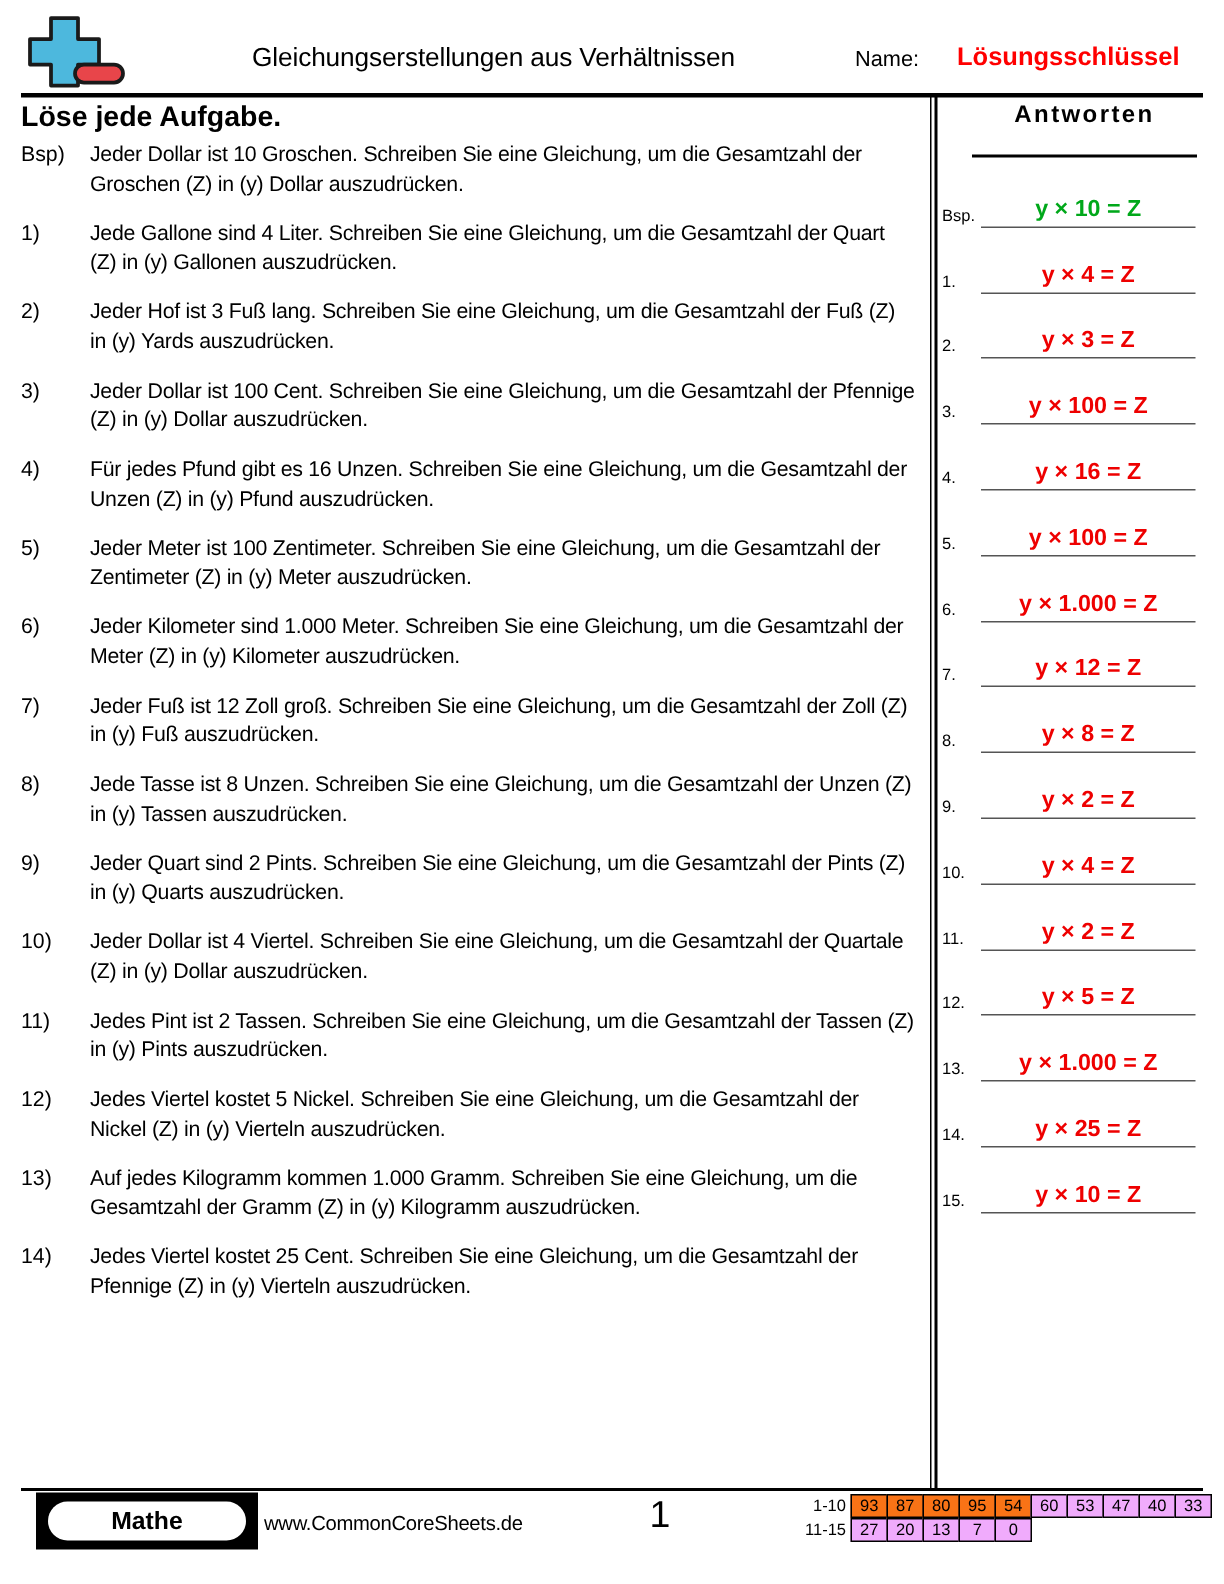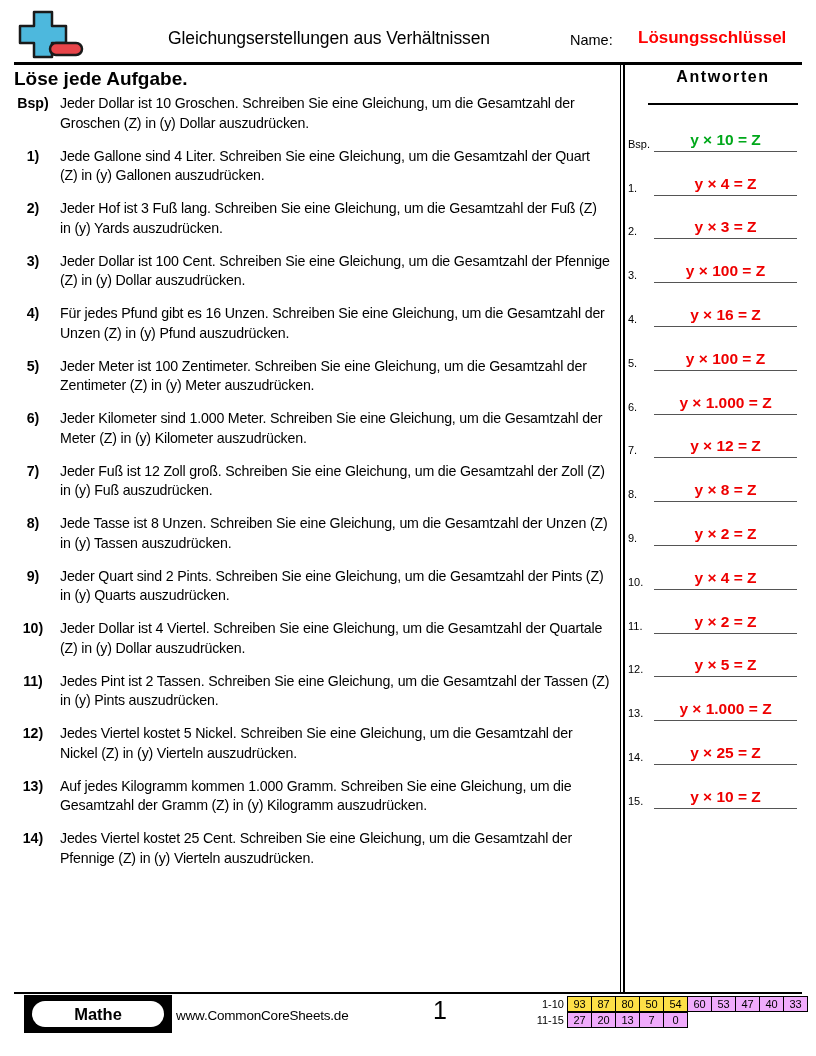--- a/index.html
+++ b/index.html
@@ -119,25 +119,25 @@
     width: 596px;
   }
   .q-row {
     display: flex;
     align-items: flex-start;
     margin-bottom: 13.5px;
   }
   .q-num {
     width: 46px;
     flex: 0 0 46px;
-    text-align: center;
+    text-align: left;
     padding-right: 8px;
     box-sizing: border-box;
     font-size: 14.2px;
-    font-weight: bold;
+    font-weight: normal;
     line-height: 19.5px;
   }
   .q-text {
     flex: 1 1 auto;
     font-size: 14.2px;
     line-height: 19.5px;
     letter-spacing: -0.18px;
   }
 
   
@@ -256,21 +256,21 @@
   }
   .gcell {
     width: 25px;
     flex: 0 0 25px;
     border: 1px solid #000;
     margin-left: -1px;
     font-size: 11px;
     line-height: 14px;
     text-align: center;
     box-sizing: border-box;
-    background: #fde047;
+    background: #f97316;
   }
   .gcell.shade { background: #f0abfc; }
 </style>
 </head>
 <body>
 
 <div class="page">
 
   <div class="header">
 
@@ -450,21 +450,21 @@
 
     <div class="site">www.CommonCoreSheets.de</div>
     <div class="page-num">1</div>
 
     <div class="grade" id="grading-table">
         <div class="grade-row">
           <div class="grade-label">1-10</div>
           <div class="gcell">93</div>
           <div class="gcell">87</div>
           <div class="gcell">80</div>
-          <div class="gcell">50</div>
+          <div class="gcell">95</div>
           <div class="gcell">54</div>
           <div class="gcell shade">60</div>
           <div class="gcell shade">53</div>
           <div class="gcell shade">47</div>
           <div class="gcell shade">40</div>
           <div class="gcell shade">33</div>
         </div>
         <div class="grade-row">
           <div class="grade-label">11-15</div>
           <div class="gcell shade">27</div>

